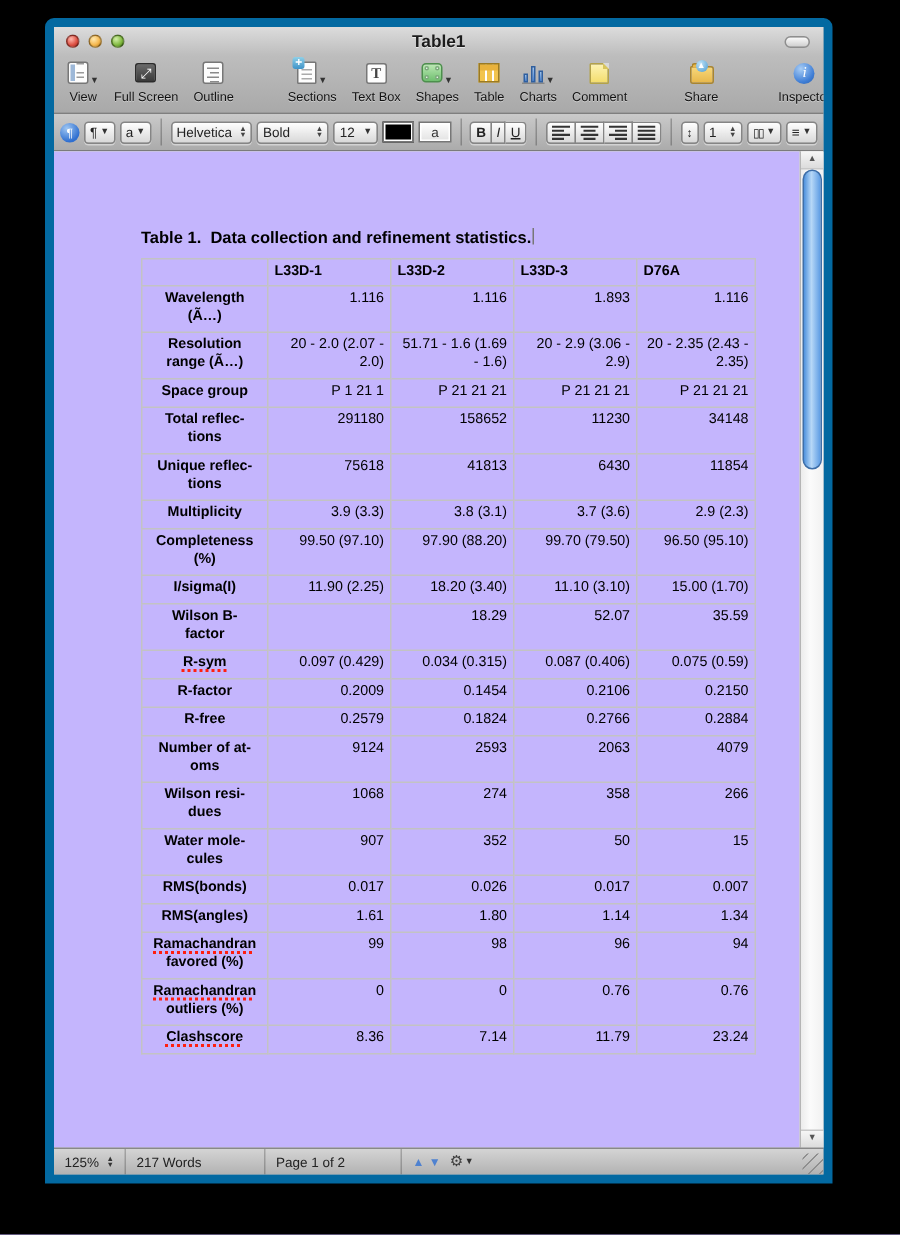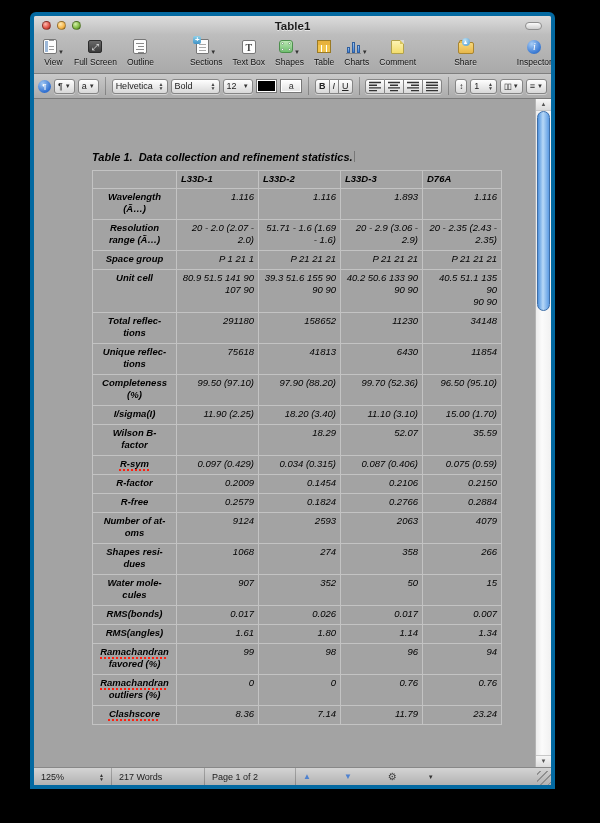--- a/index.html
+++ b/index.html
@@ -4,21 +4,21 @@
 <style>
   html,body{margin:0;padding:0;}
   body{
     width:600px;height:823px;background:#000;position:relative;overflow:hidden;
     font-family:"Liberation Sans",sans-serif;-webkit-font-smoothing:antialiased;
   }
   .window{
     position:absolute;left:30px;top:12px;width:525px;height:777px;
     border-radius:6px 6px 0 0;overflow:hidden;display:flex;flex-direction:column;
     background:#bfbfbf;box-shadow:0 12px 30px rgba(0,0,0,.65);
-    border:4px solid #0369a1;box-sizing:border-box;
+    border:6px solid #0369a1;box-sizing:border-box;
   }
   
   .titlebar{
     height:19px;flex:0 0 auto;position:relative;
     background:linear-gradient(#dcdcdc,#bdbdbd);
     display:flex;align-items:center;
   }
   .traffic{display:flex;gap:6px;margin-left:8px;}
   .tl{width:9px;height:9px;border-radius:50%;border:1px solid rgba(0,0,0,.35);box-sizing:border-box;}
   .tl.red{background:radial-gradient(circle at 35% 30%,#ffb9ae,#dd4f42 60%,#8f2418);}
@@ -106,21 +106,21 @@
   .fb-well{width:25px;height:14px;border:1px solid #777;box-sizing:border-box;background:#000;box-shadow:inset 0 0 0 1px #fff;}
   .fb-well.hl{background:linear-gradient(#fff,#e2e2e2);font-size:9px;color:#333;text-align:center;line-height:12px;}
   .fb-group{display:flex;}
   .fb-group .fb-btn{border-radius:0;border-left-width:0;}
   .fb-group .fb-btn:first-child{border-radius:3px 0 0 3px;border-left-width:1px;}
   .fb-group .fb-btn:last-child{border-radius:0 3px 3px 0;}
   .fb-sep{width:1px;height:18px;background:rgba(0,0,0,.25);margin:0 3px;}
   .bold{font-weight:bold}.ital{font-style:italic}.undl{text-decoration:underline}
   
   .content{flex:1 1 auto;display:flex;min-height:0;background:#fff;}
-  .doc{flex:1 1 auto;position:relative;overflow:hidden;background:#a3a3a3;font-style:italic;}
+  .doc{flex:1 1 auto;position:relative;overflow:hidden;background:#c4b5fd;}
   .doc-inner{position:absolute;left:58px;top:48px;}
   .doc-caption{font-size:11px;font-weight:bold;color:#000;white-space:pre;}
   .caret-bar{display:inline-block;width:1px;height:11px;background:#777;vertical-align:-1px;margin-left:1px;}
   table.stats{border-collapse:collapse;margin-top:5px;table-layout:fixed;width:409px;}
   table.stats th,table.stats td{
     border:1px solid #c3c3c3;font-size:9.5px;line-height:12px;
     padding:2px 4px 4px 4px;vertical-align:top;color:#000;box-sizing:border-box;
   }
   table.stats th{text-align:left;font-weight:bold;padding-bottom:3px;}
   td.rowlabel{font-weight:bold;text-align:center;}
@@ -135,21 +135,21 @@
   .sb-arrow.down{bottom:0;border-top:1px solid #c8c8c8;}
   .sb-thumb{position:absolute;left:1px;right:1px;top:12px;height:200px;border-radius:7px;
     border:1px solid #3d6ea8;box-sizing:border-box;
     background:linear-gradient(90deg,#4f92dd,#b7d8f7 45%,#5d9ce4);}
   
   .statusbar{
     height:17px;flex:0 0 auto;display:flex;align-items:center;
     background:linear-gradient(#d4d4d4,#b2b2b2);border-top:1px solid #888;
     font-size:9px;color:#222;position:relative;
   }
-  .ss{display:flex;align-items:center;height:100%;padding:0 7px;gap:30px;}
+  .ss{display:flex;align-items:center;height:100%;padding:0 7px;}
   .ss-sep{width:1px;height:100%;background:rgba(0,0,0,.22);}
   .zoom-stepper{display:flex;flex-direction:column;line-height:4px;font-size:5px;color:#333;margin-left:5px;}
   .nav-tri{font-size:8px;line-height:8px;}
   .nav-up{color:#4f82d0;margin-right:3px;}
   .nav-down{color:#4f82d0;margin-right:6px;}
   .gear{font-size:10px;color:#3c3c3c;line-height:10px;}
   .grip{position:absolute;right:0;bottom:0;width:14px;height:14px;
     background:repeating-linear-gradient(135deg,transparent 0 2px,#8f8f8f 2px 3px,transparent 3px 5px);}
   .align-svg{display:block}
 </style>
@@ -424,49 +424,45 @@
 2.35)</td>
               </tr>
               <tr>
                 <td class="rowlabel"><span>Space group</span></td>
                 <td class="val">P 1 21 1</td>
                 <td class="val">P 21 21 21</td>
                 <td class="val">P 21 21 21</td>
                 <td class="val">P 21 21 21</td>
               </tr>
               <tr>
-                <td class="rowlabel"><span>Unit cell</span></td>
-                <td class="val">80.9 51.5 141 90
-107 90</td>
-                <td class="val">39.3 51.6 155 90
-90 90</td>
-                <td class="val">40.2 50.6 133 90
-90 90</td>
-                <td class="val">40.5 51.1 135 90
-90 90</td>
-              </tr>
-              <tr>
                 <td class="rowlabel"><span>Total reflec-</span><br><span>tions</span></td>
                 <td class="val">291180</td>
                 <td class="val">158652</td>
                 <td class="val">11230</td>
                 <td class="val">34148</td>
               </tr>
               <tr>
                 <td class="rowlabel"><span>Unique reflec-</span><br><span>tions</span></td>
                 <td class="val">75618</td>
                 <td class="val">41813</td>
                 <td class="val">6430</td>
                 <td class="val">11854</td>
               </tr>
               <tr>
+                <td class="rowlabel"><span>Multiplicity</span></td>
+                <td class="val">3.9 (3.3)</td>
+                <td class="val">3.8 (3.1)</td>
+                <td class="val">3.7 (3.6)</td>
+                <td class="val">2.9 (2.3)</td>
+              </tr>
+              <tr>
                 <td class="rowlabel"><span>Completeness</span><br><span>(%)</span></td>
                 <td class="val">99.50 (97.10)</td>
                 <td class="val">97.90 (88.20)</td>
-                <td class="val">99.70 (52.36)</td>
+                <td class="val">99.70 (79.50)</td>
                 <td class="val">96.50 (95.10)</td>
               </tr>
               <tr>
                 <td class="rowlabel"><span>I/sigma(I)</span></td>
                 <td class="val">11.90 (2.25)</td>
                 <td class="val">18.20 (3.40)</td>
                 <td class="val">11.10 (3.10)</td>
                 <td class="val">15.00 (1.70)</td>
               </tr>
               <tr>
@@ -498,21 +494,21 @@
                 <td class="val">0.2884</td>
               </tr>
               <tr>
                 <td class="rowlabel"><span>Number of at-</span><br><span>oms</span></td>
                 <td class="val">9124</td>
                 <td class="val">2593</td>
                 <td class="val">2063</td>
                 <td class="val">4079</td>
               </tr>
               <tr>
-                <td class="rowlabel"><span>Shapes resi-</span><br><span>dues</span></td>
+                <td class="rowlabel"><span>Wilson resi-</span><br><span>dues</span></td>
                 <td class="val">1068</td>
                 <td class="val">274</td>
                 <td class="val">358</td>
                 <td class="val">266</td>
               </tr>
               <tr>
                 <td class="rowlabel"><span>Water mole-</span><br><span>cules</span></td>
                 <td class="val">907</td>
                 <td class="val">352</td>
                 <td class="val">50</td>

